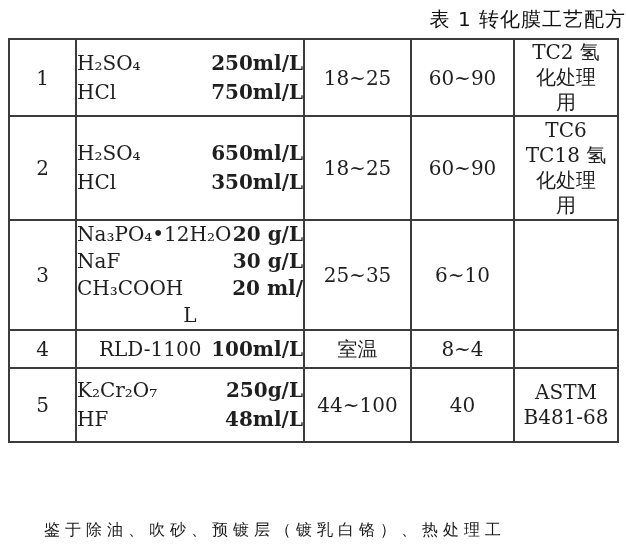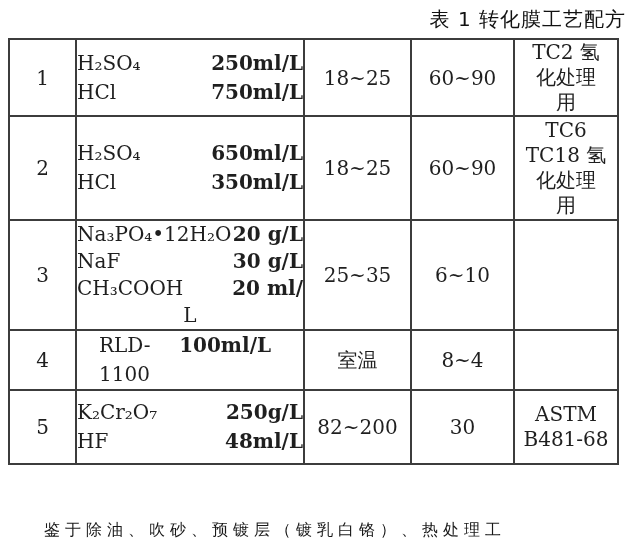--- a/index.html
+++ b/index.html
@@ -37,21 +37,21 @@
   }
   td.comp{padding:4px 14px 4px 17px;}
   .cline{
     display:flex;justify-content:space-between;
     line-height:29px;
   }
   .cline .cname{text-align:left;}
   .cline .cval{text-align:right;font-weight:bold;}
   tr.row-3 .cline{line-height:27px;}
   .cline.overflow{justify-content:center;line-height:27px;}
-  tr.row-4 td.comp{padding-left:22px;padding-right:32px;}
+  tr.row-4 td.comp{padding-left:22px;}
   .footer-para{
     position:absolute;left:8px;top:520px;width:612px;
     font-size:16px;letter-spacing:5px;text-indent:36px;
     white-space:nowrap;color:#181818;
   }
 </style>
 </head>
 <body>
 
 <div class="doc-title">表 1  转化膜工艺配方</div>
@@ -147,21 +147,21 @@
       <td class="comp">
         <div class="cline">
           <span class="cname">K₂Cr₂O₇</span>
           <span class="cval">250g/L</span>
         </div>
         <div class="cline">
           <span class="cname">HF</span>
           <span class="cval">48ml/L</span>
         </div>
       </td>
-      <td class="temp">82~200</td>
-      <td class="time">30</td>
+      <td class="temp">44~100</td>
+      <td class="time">40</td>
       <td class="remark">ASTM
 B481-68</td>
     </tr>
   </tbody>
 </table>
 
 <div class="footer-para">鉴于除油、吹砂、预镀层（镀乳白铬）、热处理工</div>
 
 </body></html>

